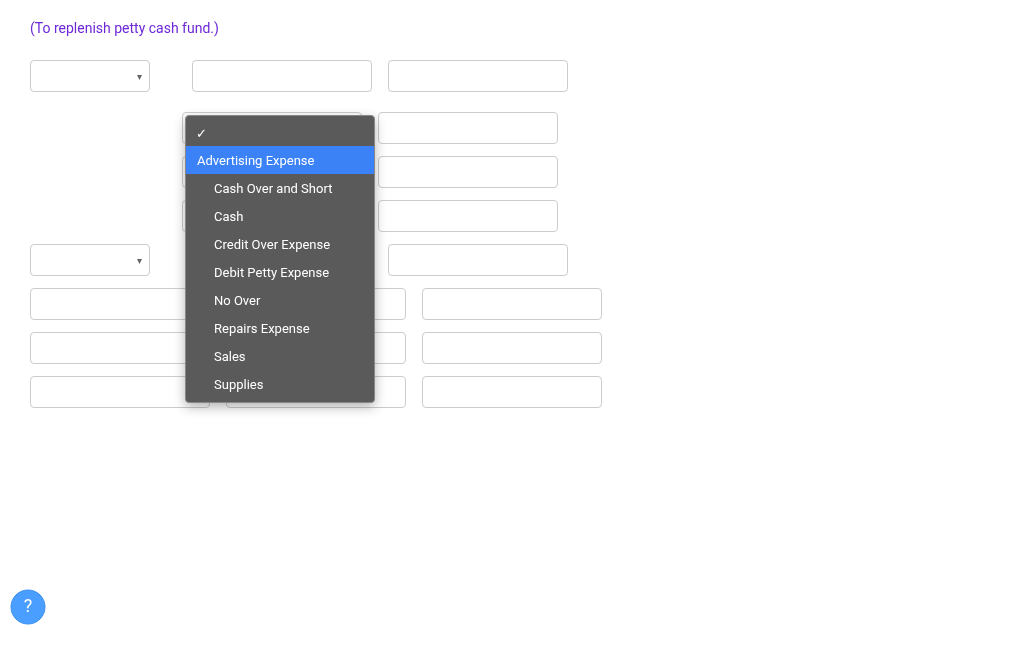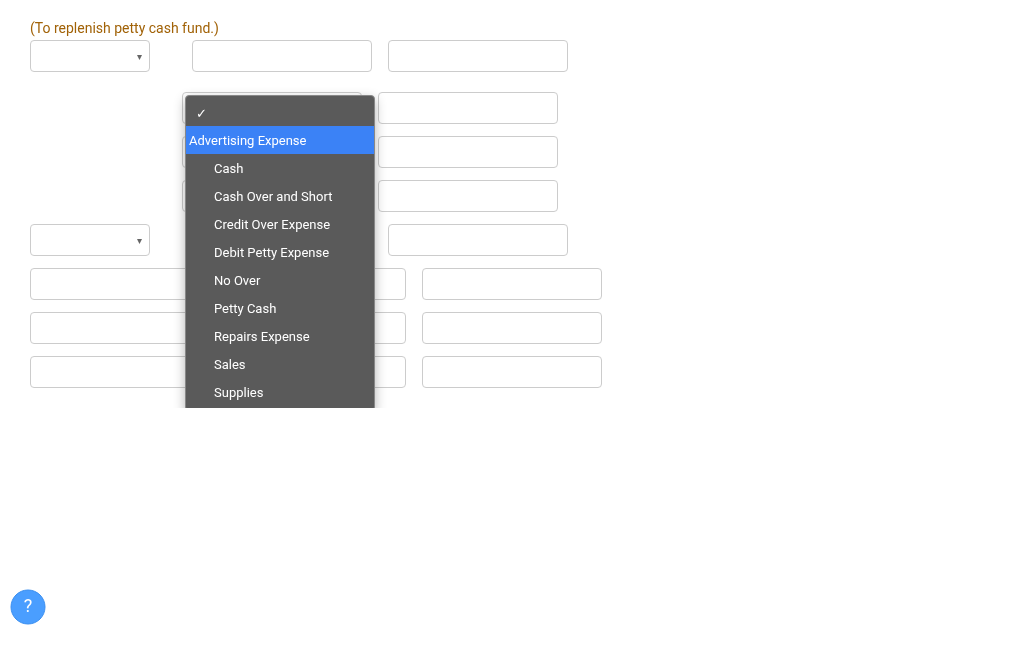--- a/index.html
+++ b/index.html
@@ -14,23 +14,23 @@
       background: #fff;
       color: #333;
     }
 
     .page-container {
       padding: 20px 30px;
       position: relative;
     }
 
     .subtitle {
-      color: #a16207;
+      color: #6d28d9;
       font-size: 14px;
-      margin-bottom: 4px;
+      margin-bottom: 24px;
     }
 
     .form-grid {
       display: flex;
       flex-direction: column;
       gap: 12px;
       position: relative;
     }
 
     .form-row {
@@ -124,21 +124,21 @@
       color: #fff;
       font-size: 13px;
       cursor: pointer;
       height: 28px;
       padding-left: 28px;
     }
 
     .dropdown-item.active {
       background: #3b82f6;
       color: #fff;
-      padding-left: 3px;
+      padding-left: 11px;
     }
 
     
     .chat-icon {
       position: fixed;
       bottom: 20px;
       left: 10px;
       width: 36px;
       height: 36px;
     }
@@ -160,26 +160,25 @@
       <div style="width:10px;"></div>
       <input type="text" class="form-input" style="">
       <input type="text" class="form-input" style="">
     </div>
 
     <div class="dropdown-overlay">
       <div class="dropdown-checkmark-row">
         <span class="dropdown-checkmark">✓</span>
       </div>
       <div class="dropdown-item active">Advertising Expense</div>
+      <div class="dropdown-item">Cash Over and Short</div>
       <div class="dropdown-item">Cash</div>
-      <div class="dropdown-item">Cash Over and Short</div>
       <div class="dropdown-item">Credit Over Expense</div>
       <div class="dropdown-item">Debit Petty Expense</div>
       <div class="dropdown-item">No Over</div>
-      <div class="dropdown-item">Petty Cash</div>
       <div class="dropdown-item">Repairs Expense</div>
       <div class="dropdown-item">Sales</div>
       <div class="dropdown-item">Supplies</div>
     </div>
 
     <div class="form-row" style="margin-top: 8px;">
       <div style="width:136px;"></div>
       <input type="text" class="form-input" style="">
       <input type="text" class="form-input" style="">
     </div>

